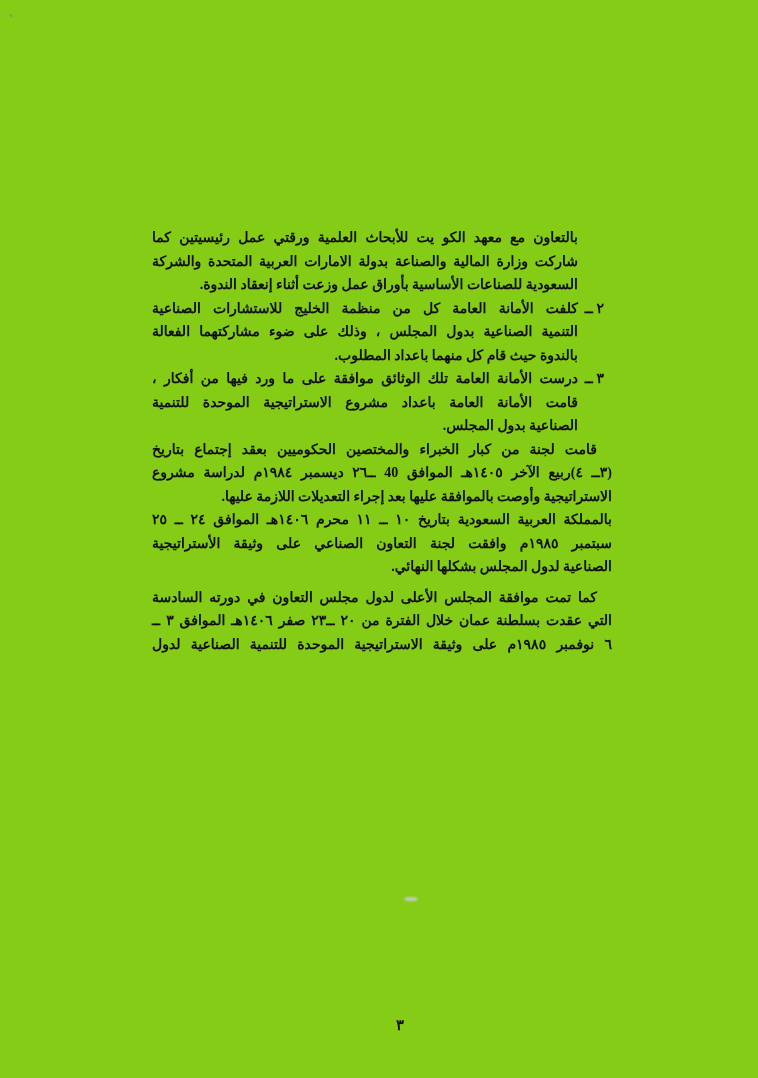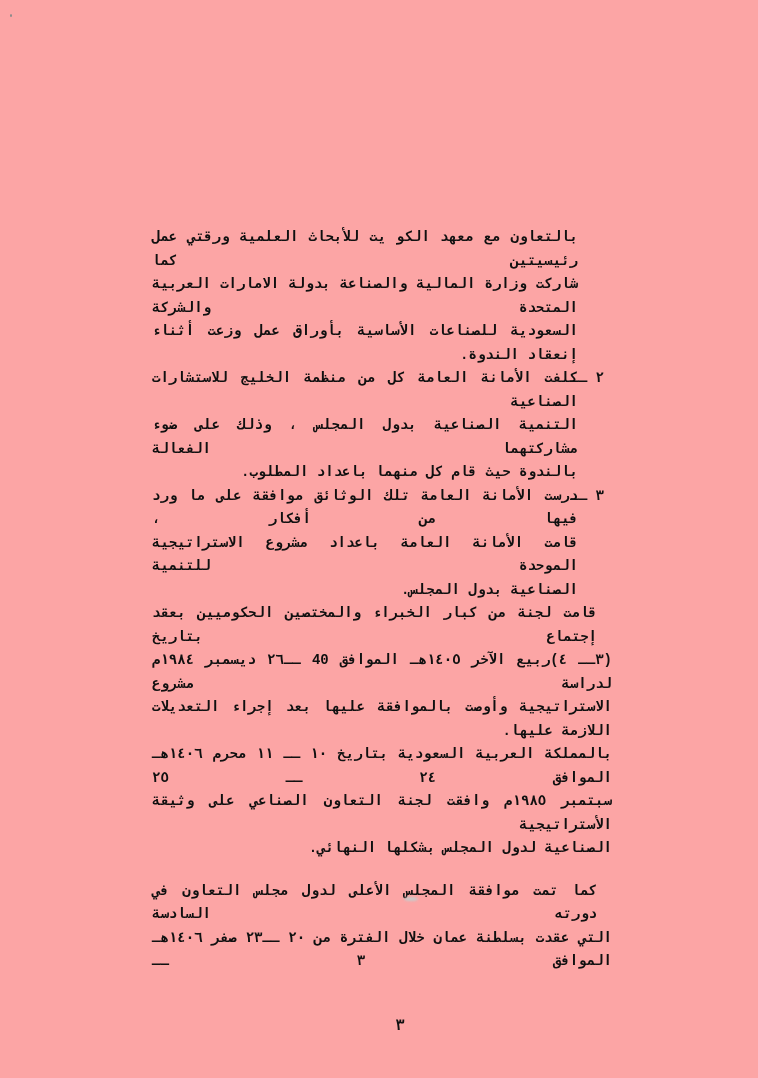--- a/index.html
+++ b/index.html
@@ -4,38 +4,38 @@
 <style>
   html, body {
     margin: 0;
     padding: 0;
     background: #ffffff;
   }
   .page {
     position: relative;
     width: 758px;
     height: 1078px;
-    background: #fca5a5;
+    background: #84cc16;
     overflow: hidden;
-    font-family: Liberation Mono, monospace;
+    font-family: Liberation Serif, serif;
   }
   .text-block {
     position: absolute;
     top: 226px;
     right: 146px;
     width: 460px;
     direction: rtl;
     color: #101010;
     font-size: 14px;
     font-weight: bold;
     line-height: 23.5px;
     -webkit-font-smoothing: antialiased;
   }
   .block { margin: 0; }
-  .block.m-top-7 { margin-top: 19px; }
+  .block.m-top-7 { margin-top: 7px; }
   .block.continuation,
   .block.list-item { padding-right: 34px; }
   .block.list-item { position: relative; }
   .item-num {
     position: absolute;
     right: 8px;
     top: 0;
     white-space: nowrap;
   }
   .line {
@@ -103,20 +103,21 @@
         <div class="line last">الاستراتيجية وأوصت بالموافقة عليها بعد إجراء التعديلات اللازمة عليها.</div>
       </div>
       <div class="block paragraph">
         <div class="line">بالمملكة العربية السعودية بتاريخ ١٠ ــ ١١ محرم ١٤٠٦هـ الموافق ٢٤ ــ ٢٥</div>
         <div class="line">سبتمبر ١٩٨٥م وافقت لجنة التعاون الصناعي على وثيقة الأستراتيجية</div>
         <div class="line last">الصناعية لدول المجلس بشكلها النهائي.</div>
       </div>
       <div class="block paragraph m-top-7">
         <div class="line first">كما تمت موافقة المجلس الأعلى لدول مجلس التعاون في دورته السادسة</div>
         <div class="line">التي عقدت بسلطنة عمان خلال الفترة من ٢٠ ــ٢٣ صفر ١٤٠٦هـ الموافق ٣ ــ</div>
+        <div class="line">٦ نوفمبر ١٩٨٥م على وثيقة الاستراتيجية الموحدة للتنمية الصناعية لدول</div>
       </div>
     </div>
 
   <div class="artifact-smudge"></div>
 
   <div class="page-number">٣</div>
 
 </div>
 
 </body></html>

